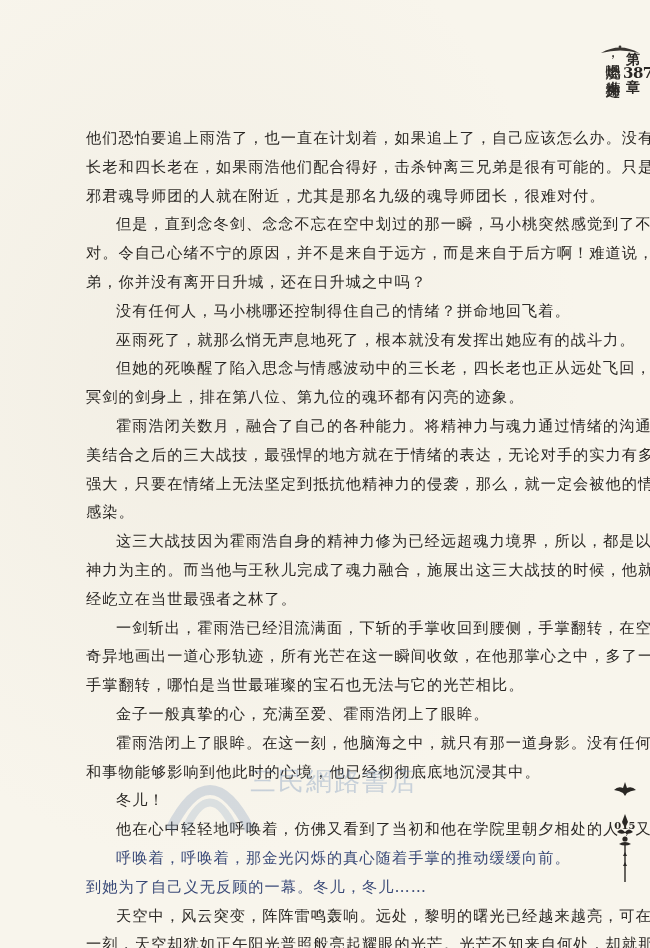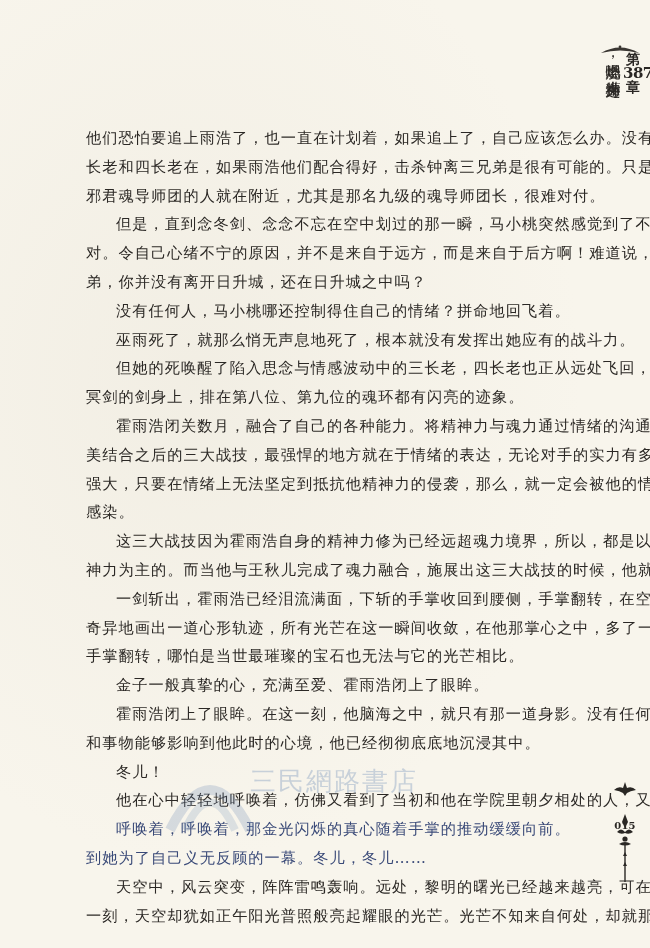--- a/index.html
+++ b/index.html
@@ -153,20 +153,21 @@
       <div class="line indent">没有任何人，马小桃哪还控制得住自己的情绪？拼命地回飞着。</div>
       <div class="line indent">巫雨死了，就那么悄无声息地死了，根本就没有发挥出她应有的战斗力。</div>
       <div class="line indent">但她的死唤醒了陷入思念与情感波动中的三长老，四长老也正从远处飞回，幽</div>
       <div class="line">冥剑的剑身上，排在第八位、第九位的魂环都有闪亮的迹象。</div>
       <div class="line indent">霍雨浩闭关数月，融合了自己的各种能力。将精神力与魂力通过情绪的沟通完</div>
       <div class="line">美结合之后的三大战技，最强悍的地方就在于情绪的表达，无论对手的实力有多么</div>
       <div class="line">强大，只要在情绪上无法坚定到抵抗他精神力的侵袭，那么，就一定会被他的情绪</div>
       <div class="line">感染。</div>
       <div class="line indent">这三大战技因为霍雨浩自身的精神力修为已经远超魂力境界，所以，都是以精</div>
       <div class="line">神力为主的。而当他与王秋儿完成了魂力融合，施展出这三大战技的时候，他就已</div>
+      <div class="line">经屹立在当世最强者之林了。</div>
       <div class="line indent">一剑斩出，霍雨浩已经泪流满面，下斩的手掌收回到腰侧，手掌翻转，在空中</div>
       <div class="line">奇异地画出一道心形轨迹，所有光芒在这一瞬间收敛，在他那掌心之中，多了一颗</div>
       <div class="line">手掌翻转，哪怕是当世最璀璨的宝石也无法与它的光芒相比。</div>
       <div class="line indent">金子一般真挚的心，充满至爱、霍雨浩闭上了眼眸。</div>
       <div class="line indent">霍雨浩闭上了眼眸。在这一刻，他脑海之中，就只有那一道身影。没有任何人</div>
       <div class="line">和事物能够影响到他此时的心境，他已经彻彻底底地沉浸其中。</div>
       <div class="line indent">冬儿！</div>
       <div class="line indent">他在心中轻轻地呼唤着，仿佛又看到了当初和他在学院里朝夕相处的人，又看</div>
       <div class="line indent watermark-line">呼唤着，呼唤着，那金光闪烁的真心随着手掌的推动缓缓向前。</div>
       <div class="line watermark-line">到她为了自己义无反顾的一幕。冬儿，冬儿……</div>

